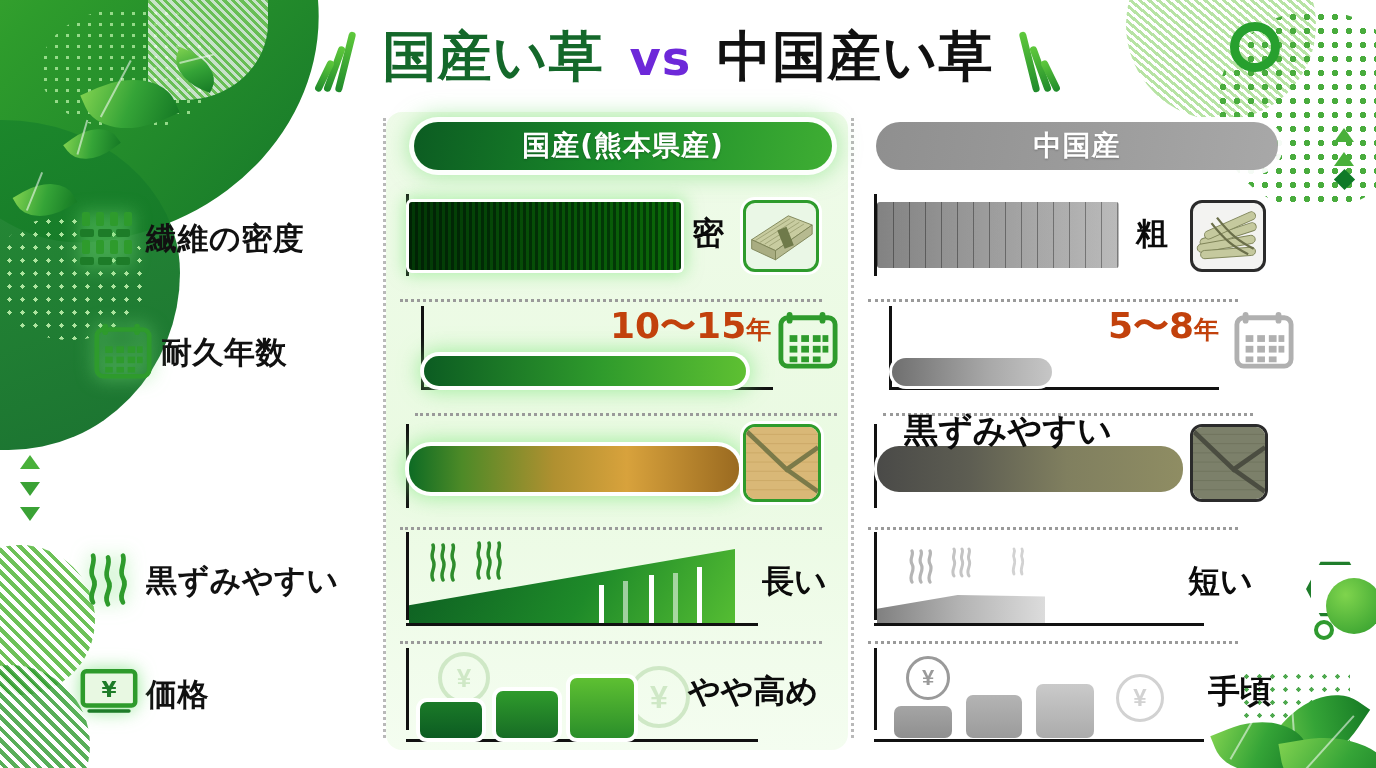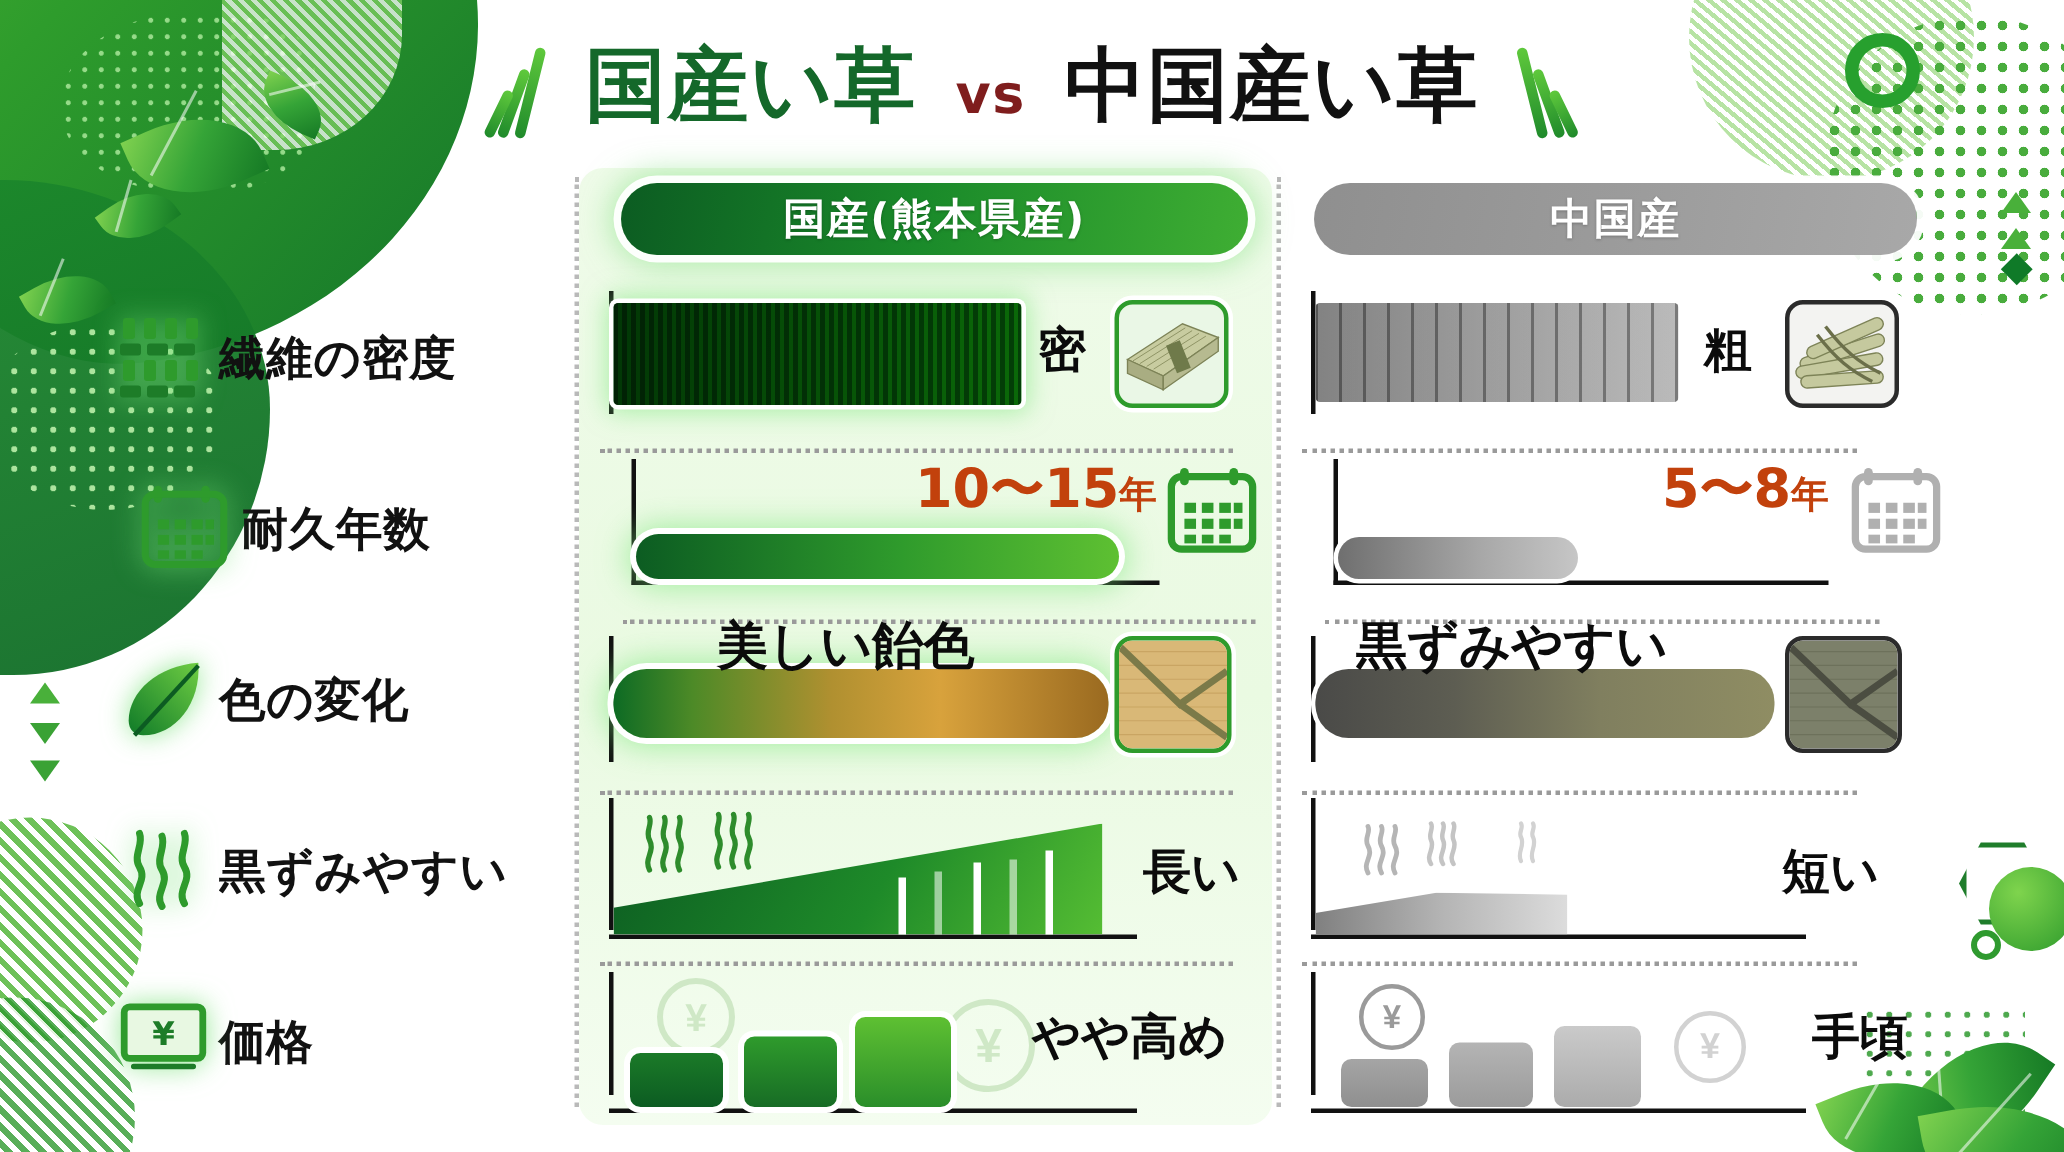--- a/index.html
+++ b/index.html
@@ -106,21 +106,21 @@
   
   .title-wrap {
     position:absolute; left:0; right:0; top:18px; height:78px;
     display:flex; align-items:center; justify-content:center; gap:14px;
   }
   .title {
     font-size:54px; font-weight:700; letter-spacing:1px; white-space:nowrap;
     font-family:"DejaVu Sans","Liberation Sans",sans-serif;
   }
   .t-jp { color:#14682a; }
-  .t-vs { color:#7f1d1d; font-size:36px; padding:0 6px; }
+  .t-vs { color:#6d28d9; font-size:48px; padding:0 6px; }
   .t-cn { color:#111; }
   .slash-l, .slash-r { position:relative; width:56px; height:72px; }
   .slash-l i, .slash-r i {
     position:absolute; bottom:0; width:7px; border-radius:4px;
     background:linear-gradient(180deg,#5fc93c,#1f8a2b);
   }
   .slash-l i:nth-child(1){ left:30px; height:62px; transform:rotate(14deg); }
   .slash-l i:nth-child(2){ left:19px; height:48px; transform:rotate(20deg); }
   .slash-l i:nth-child(3){ left:9px;  height:34px; transform:rotate(26deg); }
   .slash-r i:nth-child(1){ left:18px; height:62px; transform:rotate(-14deg); }
@@ -411,41 +411,25 @@
                 <rect x="25" y="48" width="8" height="6"></rect>
               <rect x="37" y="48" width="8" height="6"></rect>
             </g>
           </svg>
         </div>
         <div class="hline" style="left:0;right:60px;bottom:-6px;"></div>
       </div>
     </div>
 
     <div class="row" style="top:306px;">
-      <div class="lab">
-        <div class="ic">
-          <svg viewBox="0 0 64 62" width="62" height="60">
-            <path d="M56 6 C28 8, 8 26, 8 46 C8 52, 12 56, 18 56 C40 56, 58 34, 56 6 Z" fill="url(#lg3)"></path>
-            <defs>
-                <linearGradient id="lg3" x1="0" y1="1" x2="1" y2="0">
-              <stop offset="0" stop-color="#0f7a28"></stop>
-                  <stop offset="1" stop-color="#6fcd43"></stop>
-            </linearGradient>
-              </defs>
-            <path d="M12 56 L56 8" stroke="#0c5c22" stroke-width="3" fill="none"></path>
-          </svg>
-        </div>
-        <div class="txt">色の変化</div>
-      </div>
 
       <div class="cell cell-dom">
         <div class="axis" style="top:14px;height:84px;"></div>
         <div class="glowbar" style="left:9px;top:36px;width:330px;height:46px;
                     background:linear-gradient(90deg,#0d6b24 0%,#4d8a27 16%,#b09030 44%,#d8a23c 66%,#9a6a20 100%);"></div>
-        <div class="verdict" style="left:78px;top:-2px;font-size:34px;">美しい飴色</div>
         <div class="photo grn" style="left:343px;top:14px;width:78px;height:78px;">
           <svg viewBox="0 0 78 78" width="72" height="72">
             <rect width="78" height="78" fill="#d9b877"></rect>
             <g stroke="#c9a563" stroke-width="0.8">
               <line x1="0" y1="8" x2="78" y2="8"></line>
                 <line x1="0" y1="18" x2="78" y2="18"></line>
               <line x1="0" y1="28" x2="78" y2="28"></line>
                 <line x1="0" y1="38" x2="78" y2="38"></line>
               <line x1="0" y1="48" x2="78" y2="48"></line>
                 <line x1="0" y1="58" x2="78" y2="58"></line>

